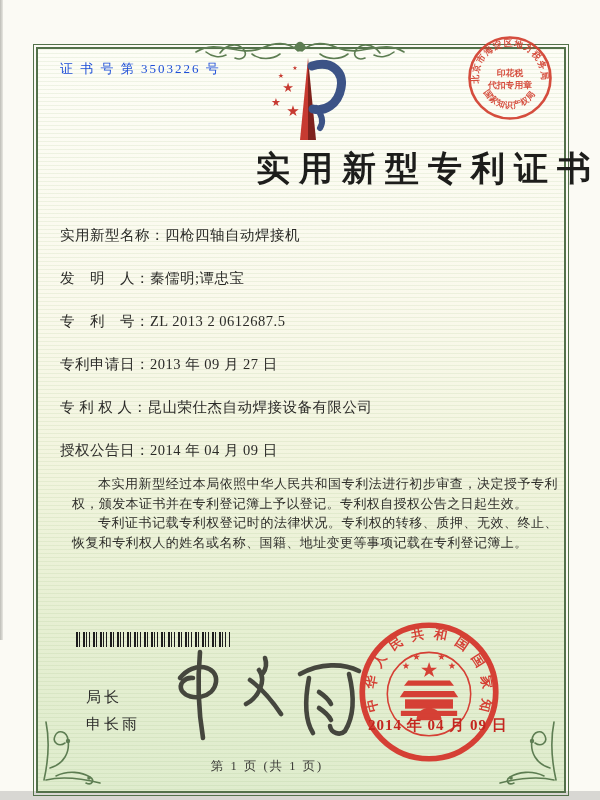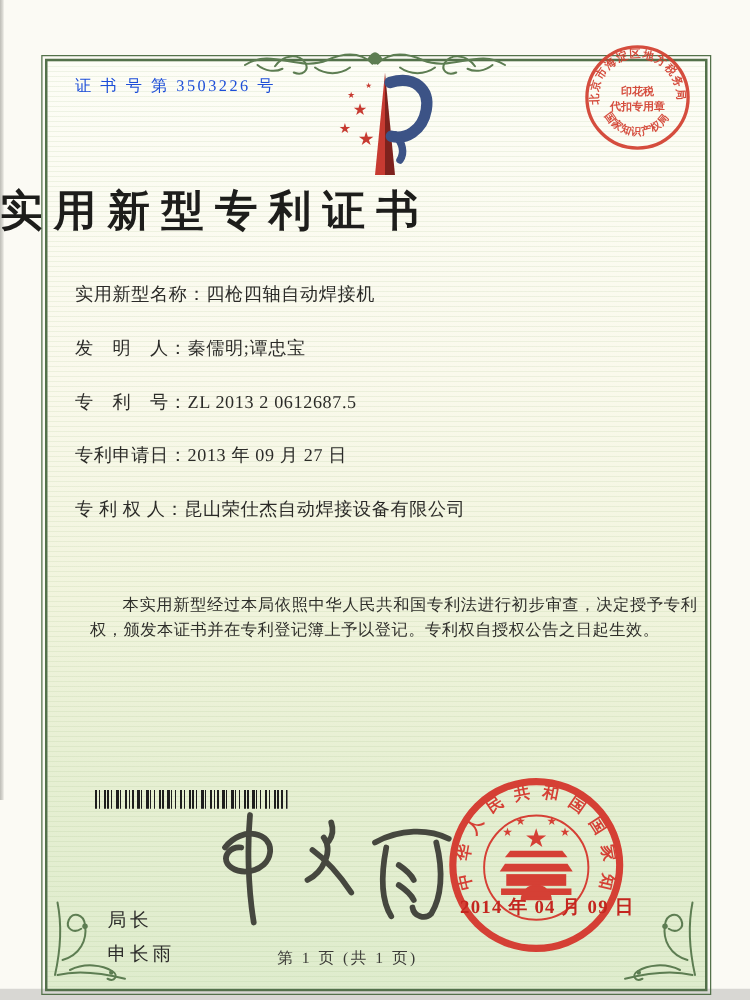--- a/index.html
+++ b/index.html
@@ -32,21 +32,21 @@
   .corner-ornament.bl{left:40px;top:716px;}
   .corner-ornament.br{left:488px;top:716px;transform:scaleX(-1);}
 
   .cert-no{
     position:absolute;left:60px;top:60px;
     font-size:13px;letter-spacing:2px;color:#1d4ed8;
   }
   .tax-stamp{position:absolute;left:466px;top:34px;width:88px;height:88px;opacity:.92;}
   .logo{position:absolute;left:250px;top:56px;width:100px;height:90px;}
   .title{
-    position:absolute;left:0;top:146px;width:600px;text-align:left;
+    position:absolute;left:0;top:146px;width:600px;text-align:right;
     font-size:34px;font-weight:700;letter-spacing:9px;color:#1d1d1b;
   }
   .fields{position:absolute;left:60px;top:226px;width:480px;}
   .field-row{height:43px;font-size:14.5px;letter-spacing:.5px;}
   .field-label{color:#2b2b28;text-align:center;}
   .field-value{color:#2b2b28;}
   .paragraphs{
     position:absolute;left:72px;top:474px;width:486px;
     font-size:13px;line-height:19.5px;text-align:justify;
     letter-spacing:.4px;color:#2e2e2a;
@@ -56,31 +56,31 @@
     position:absolute;left:76px;top:632px;width:154px;height:15px;
     background:
       repeating-linear-gradient(90deg,
         #1d1d1d 0 2px, rgba(0,0,0,0) 2px 3px,
         #1d1d1d 3px 4px, rgba(0,0,0,0) 4px 7px,
         #1d1d1d 7px 9px, rgba(0,0,0,0) 9px 10px,
         #1d1d1d 10px 11px, rgba(0,0,0,0) 11px 13px,
         #1d1d1d 13px 14px, rgba(0,0,0,0) 14px 17px);
   }
   .signer{
-    position:absolute;left:86px;top:724px;
+    position:absolute;left:86px;top:684px;
     font-size:15px;line-height:27px;letter-spacing:3px;color:#2c2c2a;
   }
   .signature{position:absolute;left:162px;top:646px;width:215px;height:100px;}
   .main-seal{position:absolute;left:356px;top:616px;width:146px;height:152px;opacity:.95;}
   .seal-date{
     position:absolute;left:368px;top:716px;
     font-size:15px;font-weight:700;letter-spacing:1px;color:#c4261f;
   }
   .page-footer{
-    position:absolute;left:12px;top:758px;width:532px;text-align:center;
+    position:absolute;left:1px;top:758px;width:532px;text-align:center;
     font-size:12.5px;letter-spacing:2px;color:#3a3a36;
   }
 </style>
 </head>
 <body>
 
 <div class="photo-left-edge"></div>
 <div class="photo-bottom-strip"></div>
 
 <div class="frame"></div>
@@ -167,24 +167,28 @@
   </div>
   <div class="field-row">
     <span class="field-label">专　利　号：</span><span class="field-value">ZL 2013 2 0612687.5</span>
   </div>
   <div class="field-row">
     <span class="field-label">专利申请日：</span><span class="field-value">2013 年 09 月 27 日</span>
   </div>
   <div class="field-row">
     <span class="field-label">专 利 权 人：</span><span class="field-value">昆山荣仕杰自动焊接设备有限公司</span>
   </div>
+  <div class="field-row">
+    <span class="field-label">授权公告日：</span><span class="field-value">2014 年 04 月 09 日</span>
+  </div>
 </div>
 
 <div class="paragraphs">
   <p>本实用新型经过本局依照中华人民共和国专利法进行初步审查，决定授予专利权，颁发本证书并在专利登记簿上予以登记。专利权自授权公告之日起生效。</p>
+  <p>专利证书记载专利权登记时的法律状况。专利权的转移、质押、无效、终止、恢复和专利权人的姓名或名称、国籍、地址变更等事项记载在专利登记簿上。</p>
 </div>
 
 <div class="barcode"></div>
 
 <div class="signer">
   <div>局长</div>
   <div>申长雨</div>
 </div>
 
 <svg class="signature" viewBox="0 0 215 100">

